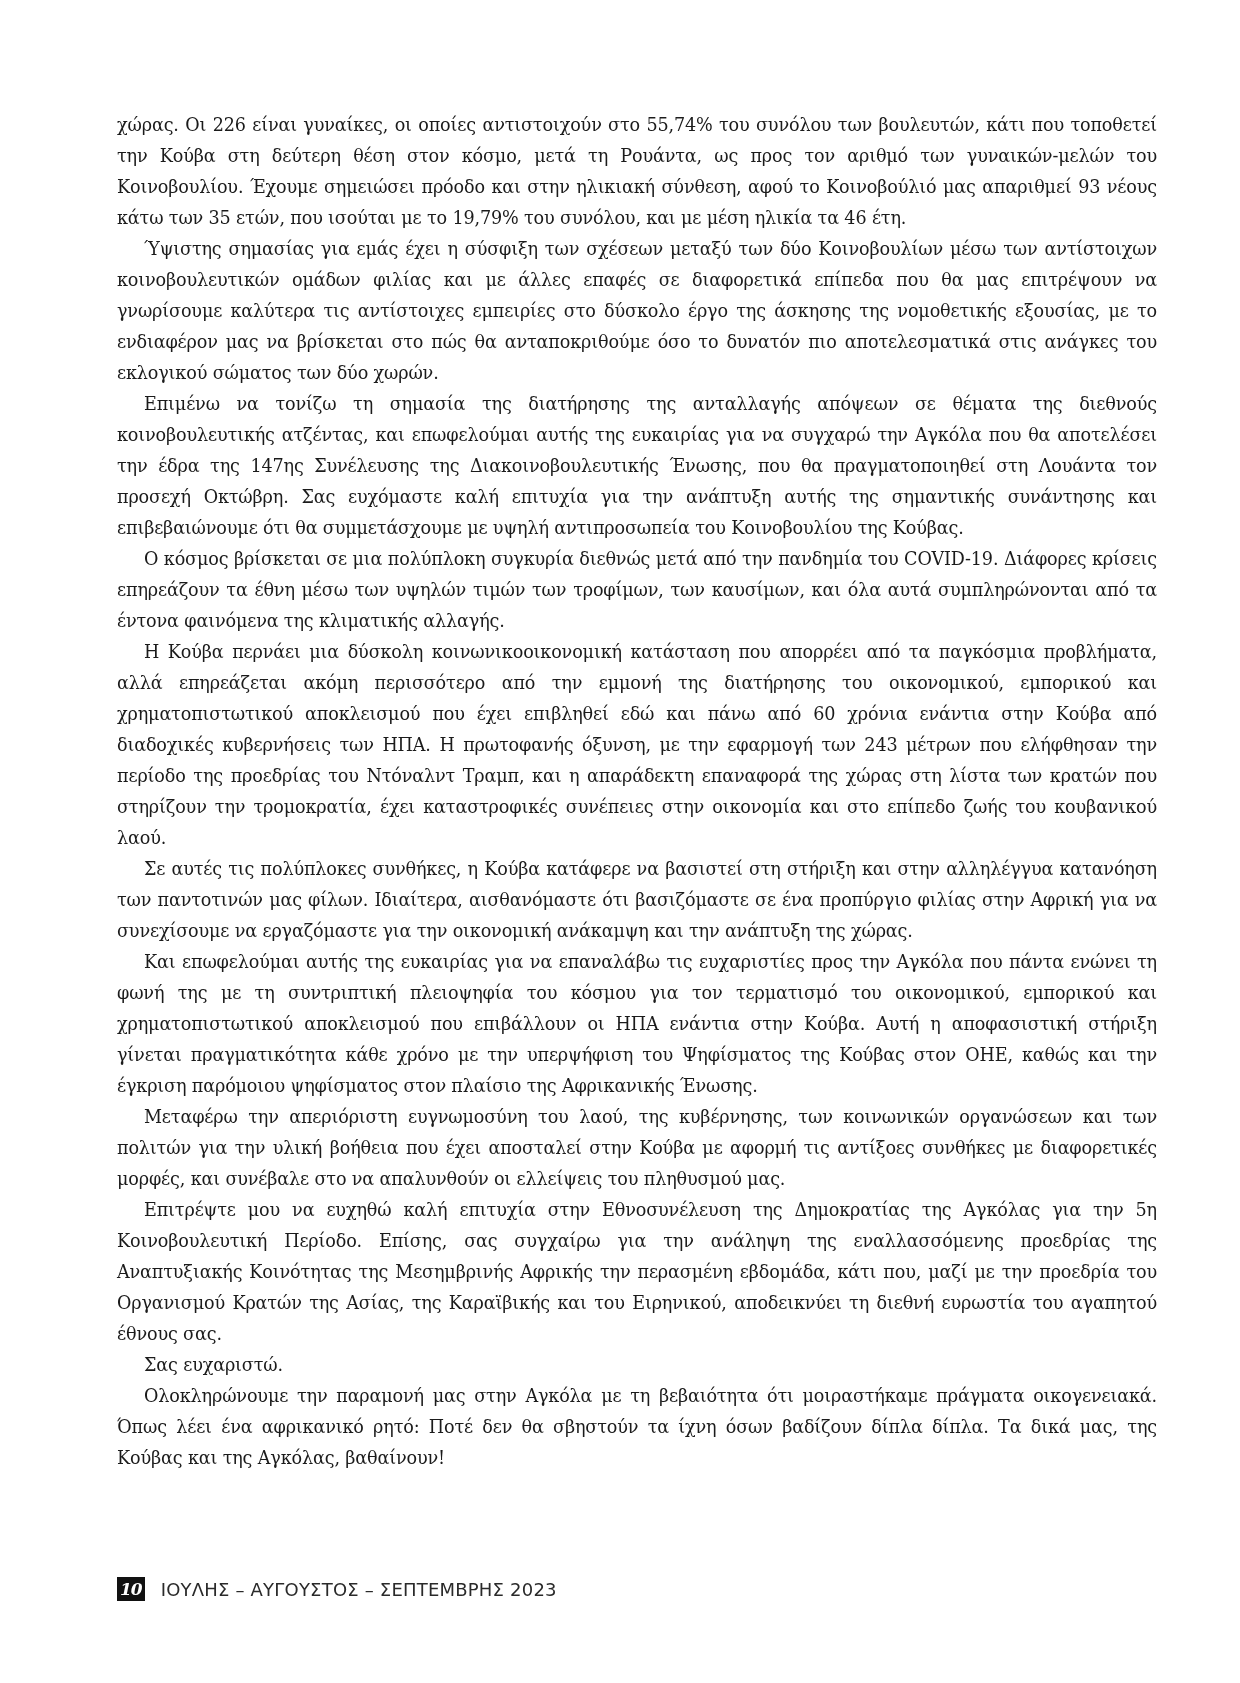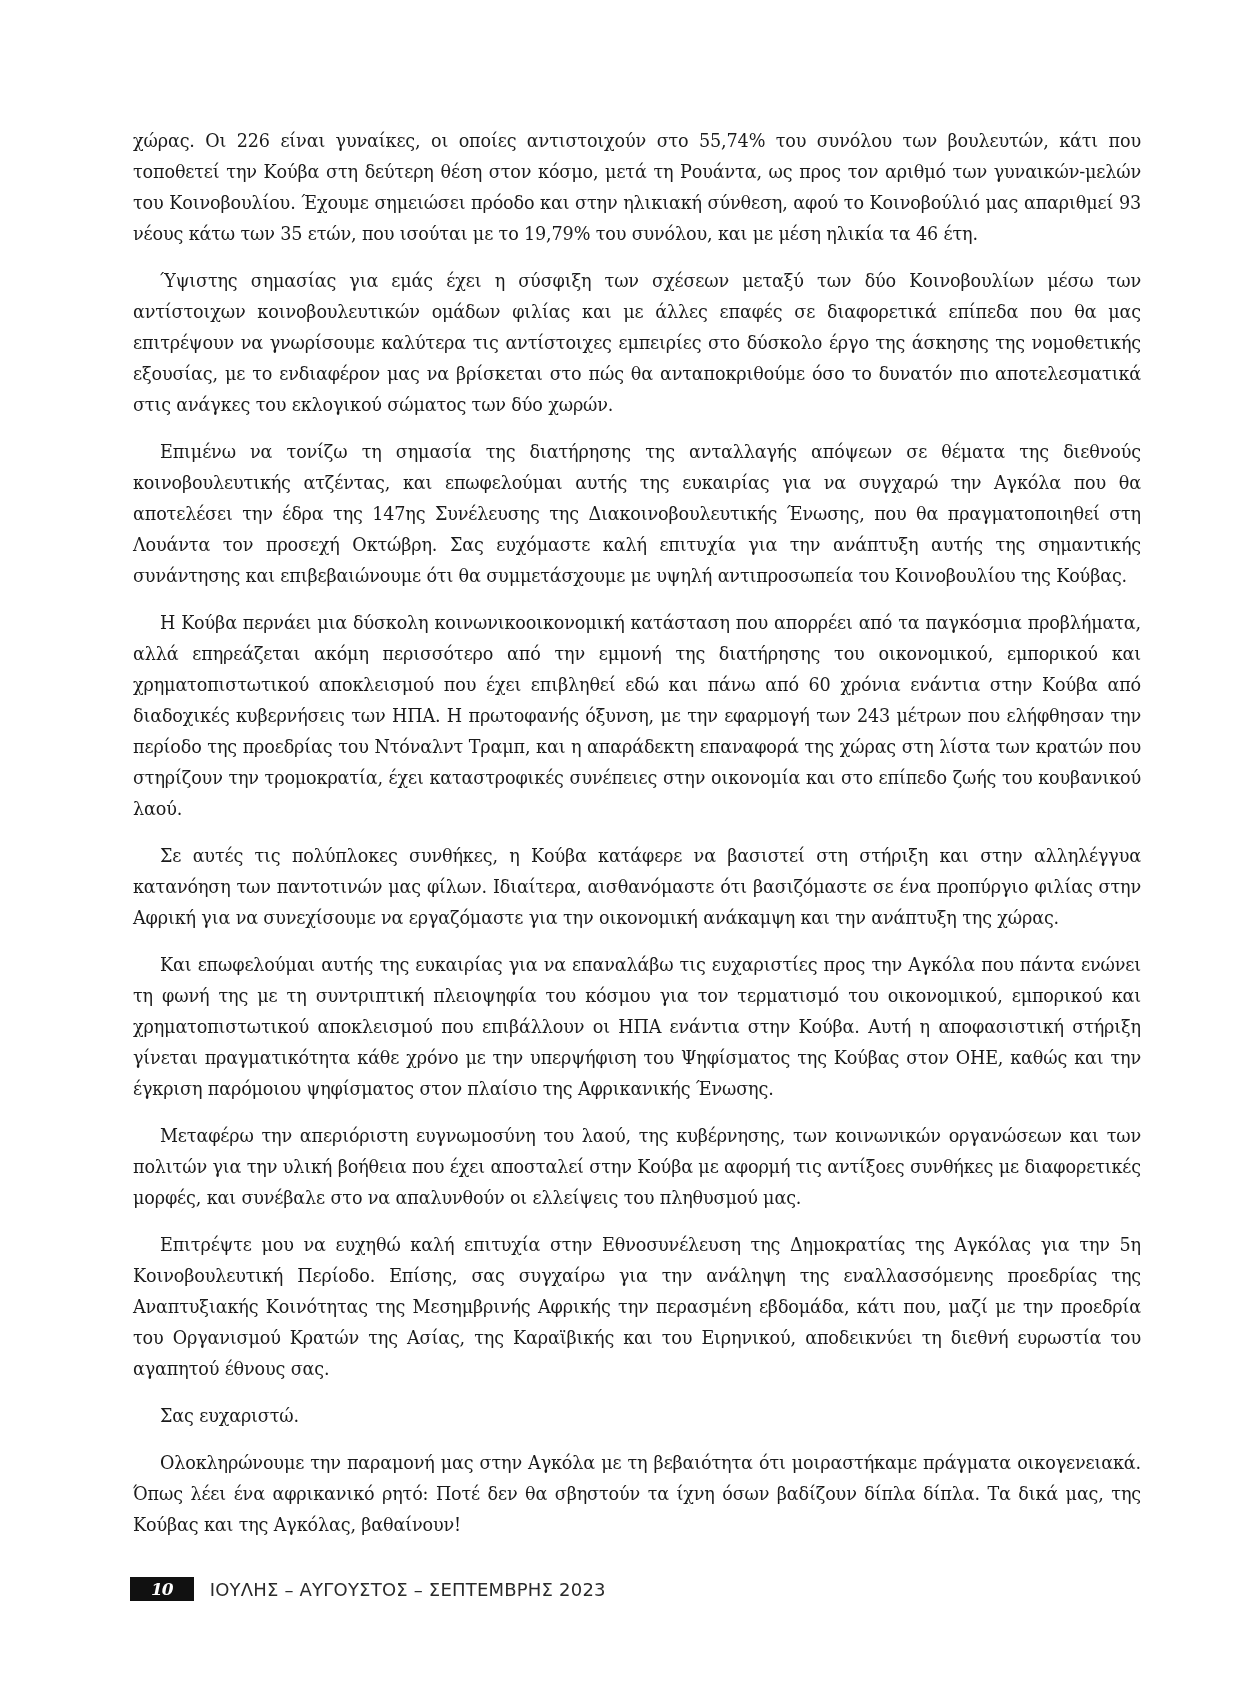--- a/index.html
+++ b/index.html
@@ -3,41 +3,42 @@
 <meta charset="utf-8">
 <style>
   html, body { margin: 0; padding: 0; background: #ffffff; }
   body { width: 1240px; height: 1683px; position: relative; overflow: hidden; }
   .page {
     position: absolute; left: 117px; top: 110px; width: 1040px;
     font-family: "DejaVu Serif", "Liberation Serif", serif;
     font-size: 17.6px; line-height: 31px; color: #1b1b1b;
     text-align: justify; letter-spacing: -0.15px;
   }
-  .page p { margin: 16px; text-indent: 27px; hyphens: auto; }
+  .page p { margin: 0; text-indent: 27px; hyphens: auto; }
   .page p.first { text-indent: 0; }
   .footer {
     position: absolute; left: 117px; top: 1574px; height: 30px;
     display: flex; align-items: center; gap: 16px;
     font-family: "DejaVu Sans", "Liberation Sans", sans-serif;
     font-size: 18px; color: #2a2a2a; letter-spacing: 0.2px;
   }
   .pgnum {
     background: #111; color: #fff; font-family: "DejaVu Serif", serif;
     font-style: italic; font-weight: bold; font-size: 17px;
-    padding: 1px 21px; line-height: 22px; letter-spacing: -1px; margin-left: 13px;
+    padding: 1px 3px; line-height: 22px; letter-spacing: -1px;
   }
 </style>
 </head>
 <body>
 
 <div class="page">
   <p class="first">χώρας. Οι 226 είναι γυναίκες, οι οποίες αντιστοιχούν στο 55,74% του συνόλου των βουλευτών, κάτι που τοποθετεί την Κούβα στη δεύτερη θέση στον κόσμο, μετά τη Ρουάντα, ως προς τον αριθμό των γυναικών-μελών του Κοινοβουλίου. Έχουμε σημειώσει πρόοδο και στην ηλικιακή σύνθεση, αφού το Κοινοβούλιό μας απαριθμεί 93 νέους κάτω των 35 ετών, που ισούται με το 19,79% του συνόλου, και με μέση ηλικία τα 46 έτη.</p>
   <p>Ύψιστης σημασίας για εμάς έχει η σύσφιξη των σχέσεων μεταξύ των δύο Κοινοβουλίων μέσω των αντίστοιχων κοινοβουλευτικών ομάδων φιλίας και με άλλες επαφές σε διαφορετικά επίπεδα που θα μας επιτρέψουν να γνωρίσουμε καλύτερα τις αντίστοιχες εμπειρίες στο δύσκολο έργο της άσκησης της νομοθετικής εξουσίας, με το ενδιαφέρον μας να βρίσκεται στο πώς θα ανταποκριθούμε όσο το δυνατόν πιο αποτελεσματικά στις ανάγκες του εκλογικού σώματος των δύο χωρών.</p>
   <p>Επιμένω να τονίζω τη σημασία της διατήρησης της ανταλλαγής απόψεων σε θέματα της διεθνούς κοινοβουλευτικής ατζέντας, και επωφελούμαι αυτής της ευκαιρίας για να συγχαρώ την Αγκόλα που θα αποτελέσει την έδρα της 147ης Συνέλευσης της Διακοινοβουλευτικής Ένωσης, που θα πραγματοποιηθεί στη Λουάντα τον προσεχή Οκτώβρη. Σας ευχόμαστε καλή επιτυχία για την ανάπτυξη αυτής της σημαντικής συνάντησης και επιβεβαιώνουμε ότι θα συμμετάσχουμε με υψηλή αντιπροσωπεία του Κοινοβουλίου της Κούβας.</p>
+  <p>Ο κόσμος βρίσκεται σε μια πολύπλοκη συγκυρία διεθνώς μετά από την πανδημία του COVID-19. Διάφορες κρίσεις επηρεάζουν τα έθνη μέσω των υψηλών τιμών των τροφίμων, των καυσίμων, και όλα αυτά συμπληρώνονται από τα έντονα φαινόμενα της κλιματικής αλλαγής.</p>
   <p>Η Κούβα περνάει μια δύσκολη κοινωνικοοικονομική κατάσταση που απορρέει από τα παγκόσμια προβλήματα, αλλά επηρεάζεται ακόμη περισσότερο από την εμμονή της διατήρησης του οικονομικού, εμπορικού και χρηματοπιστωτικού αποκλεισμού που έχει επιβληθεί εδώ και πάνω από 60 χρόνια ενάντια στην Κούβα από διαδοχικές κυβερνήσεις των ΗΠΑ. Η πρωτοφανής όξυνση, με την εφαρμογή των 243 μέτρων που ελήφθησαν την περίοδο της προεδρίας του Ντόναλντ Τραμπ, και η απαράδεκτη επαναφορά της χώρας στη λίστα των κρατών που στηρίζουν την τρομοκρατία, έχει καταστροφικές συνέπειες στην οικονομία και στο επίπεδο ζωής του κουβανικού λαού.</p>
   <p>Σε αυτές τις πολύπλοκες συνθήκες, η Κούβα κατάφερε να βασιστεί στη στήριξη και στην αλληλέγγυα κατανόηση των παντοτινών μας φίλων. Ιδιαίτερα, αισθανόμαστε ότι βασιζόμαστε σε ένα προπύργιο φιλίας στην Αφρική για να συνεχίσουμε να εργαζόμαστε για την οικονομική ανάκαμψη και την ανάπτυξη της χώρας.</p>
   <p>Και επωφελούμαι αυτής της ευκαιρίας για να επαναλάβω τις ευχαριστίες προς την Αγκόλα που πάντα ενώνει τη φωνή της με τη συντριπτική πλειοψηφία του κόσμου για τον τερματισμό του οικονομικού, εμπορικού και χρηματοπιστωτικού αποκλεισμού που επιβάλλουν οι ΗΠΑ ενάντια στην Κούβα. Αυτή η αποφασιστική στήριξη γίνεται πραγματικότητα κάθε χρόνο με την υπερψήφιση του Ψηφίσματος της Κούβας στον ΟΗΕ, καθώς και την έγκριση παρόμοιου ψηφίσματος στον πλαίσιο της Αφρικανικής Ένωσης.</p>
   <p>Μεταφέρω την απεριόριστη ευγνωμοσύνη του λαού, της κυβέρνησης, των κοινωνικών οργανώσεων και των πολιτών για την υλική βοήθεια που έχει αποσταλεί στην Κούβα με αφορμή τις αντίξοες συνθήκες με διαφορετικές μορφές, και συνέβαλε στο να απαλυνθούν οι ελλείψεις του πληθυσμού μας.</p>
   <p>Επιτρέψτε μου να ευχηθώ καλή επιτυχία στην Εθνοσυνέλευση της Δημοκρατίας της Αγκόλας για την 5η Κοινοβουλευτική Περίοδο.  Επίσης, σας συγχαίρω για την ανάληψη της εναλλασσόμενης προεδρίας της Αναπτυξιακής Κοινότητας της Μεσημβρινής Αφρικής την περασμένη εβδομάδα, κάτι που, μαζί με την προεδρία του Οργανισμού Κρατών της Ασίας, της Καραϊβικής και του Ειρηνικού, αποδεικνύει τη διεθνή ευρωστία του αγαπητού έθνους σας.</p>
   <p>Σας ευχαριστώ.</p>
   <p>Ολοκληρώνουμε την παραμονή μας στην Αγκόλα με τη βεβαιότητα ότι μοιραστήκαμε πράγματα οικογενειακά. Όπως λέει ένα αφρικανικό ρητό: Ποτέ δεν θα σβηστούν τα ίχνη όσων βαδίζουν δίπλα δίπλα. Τα δικά μας, της Κούβας και της Αγκόλας, βαθαίνουν!</p>
 </div>
 
 <div class="footer">

